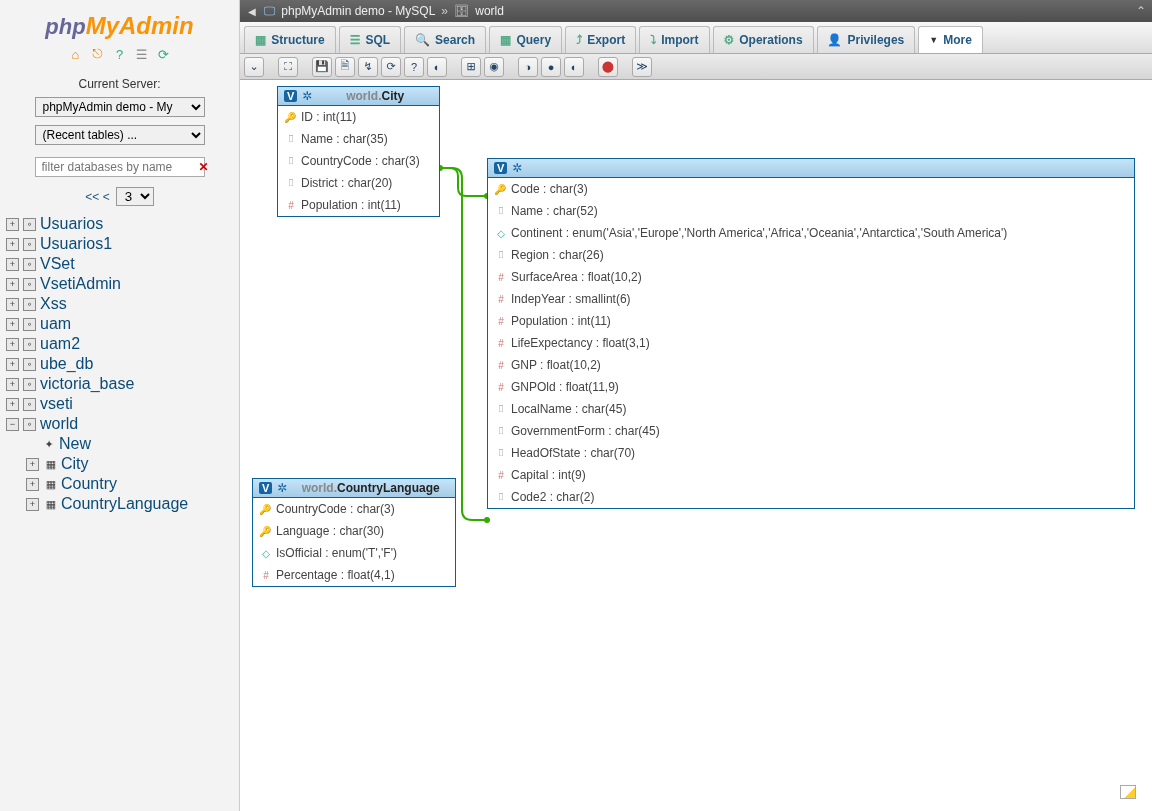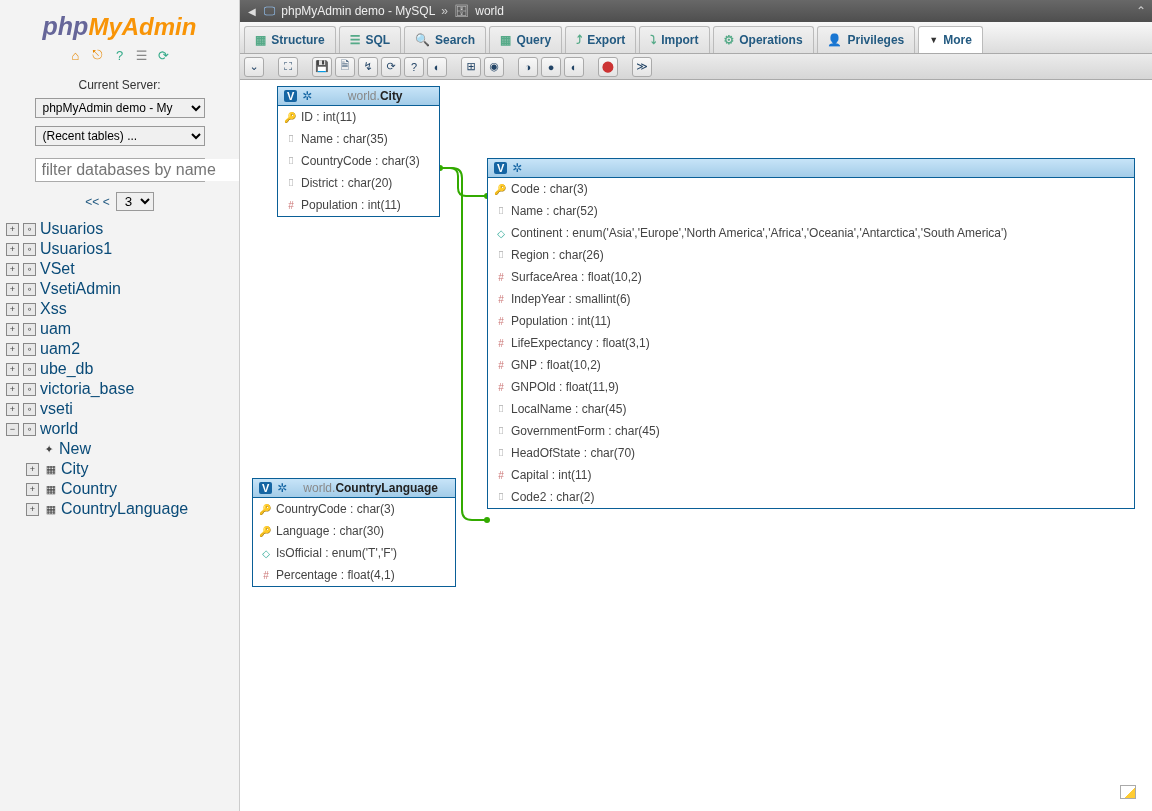--- a/index.html
+++ b/index.html
@@ -2,30 +2,30 @@
 <html><head>
 <meta charset="utf-8">
 <style>
 * { box-sizing: border-box; margin: 0; padding: 0; }
 body { font-family: sans-serif; font-size: 12px; color: #444; background: #fff; width: 1152px; height: 811px; overflow: hidden; }
 .app { display: flex; height: 100%; }
 
 
 .sidebar { width: 240px; background: #f3f3f3; border-right: 1px solid #ccc; padding: 8px 0; display: flex; flex-direction: column; align-items: center; overflow-y: auto; }
 .logo { margin: 4px 0 6px; }
-.logo .php { color: #666699; font-weight: bold; font-size: 25px; font-style: italic; }
+.logo .php { color: #666699; font-weight: bold; font-size: 22px; font-style: italic; }
 .logo .my { color: #f89406; font-weight: bold; font-size: 24px; font-style: italic; }
 .logo .admin { color: #f89406; font-weight: bold; font-size: 24px; font-style: italic; }
 .iconrow { display: flex; gap: 6px; margin-bottom: 4px; }
 .iconrow span { width: 16px; height: 16px; display: inline-flex; align-items: center; justify-content: center; font-size: 13px; cursor: pointer; }
 .server-label { font-size: 12px; color: #333; margin-bottom: 4px; margin-top: 11px; }
 .selbox { width: 170px; margin: 2px 0 6px; }
 .selbox select { width: 100%; border: 1px solid #999; background: #f0f0f0; font-size: 12px; padding: 1px 3px; }
 .filterbox { width: 170px; margin: 6px 0; display: flex; align-items: center; border: 1px solid #aaa; background: #fff; padding: 0 4px; }
-.filterbox input { flex: 1; border: none; outline: none; color: #888; font-size: 16px; padding: 2px; }
+.filterbox input { flex: 1; border: none; outline: none; color: #888; font-size: 12px; padding: 2px; }
 .filterbox .x { color: #c00; font-weight: bold; cursor: pointer; }
 .pager { display: flex; align-items: center; gap: 6px; margin: 4px 0 8px; }
 .pager select { border: 1px solid #999; padding: 0 4px; }
 .tree { width: 100%; padding: 0 6px; }
 .tnode { display: flex; align-items: center; gap: 2px; min-height: 19px; padding: 1px 0; cursor: pointer; }
 .exp { width: 13px; height: 13px; border: 1px solid #888; background: #e8e8e8; display: inline-flex; align-items: center; justify-content: center; font-size: 9px; line-height: 1; margin-right: 2px; }
 .gap { width: 13px; display: inline-block; }
 .tico { width: 16px; height: 14px; display: inline-flex; align-items: center; justify-content: center; font-size: 11px; }
 .tlabel { font-size: 16px; color: #0a4b78; }
 .tree .children { padding-left: 20px; }
@@ -48,21 +48,21 @@
 .tbtn { width: 20px; height: 20px; border: 1px solid #aaa; background: linear-gradient(#f8f8f8,#e4e4e4); border-radius: 3px; display: inline-flex; align-items: center; justify-content: center; font-size: 11px; cursor: pointer; color: #246; }
 .tspace { width: 8px; }
 
 .canvas { flex: 1; position: relative; background: #fff; overflow: auto; }
 
 .entity { position: absolute; border: 1px solid #0a5f97; background: #fff; font-size: 12px; }
 .entity .ehead { background: linear-gradient(#c7e4f8, #a3cce8); border-bottom: 1px solid #0a5f97; display: flex; align-items: center; padding: 2px 6px; gap: 5px; }
 .entity .vbadge { background: #1565a3; color: #fff; font-weight: bold; font-size: 11px; padding: 0 3px; border-radius: 2px; }
 .entity .gear { color: #1565a3; font-size: 12px; cursor: pointer; }
 .entity .etitle { flex: 1; text-align: center; color: #555; }
-.entity .etitle .schema { color: #888; font-weight: normal; }
+.entity .etitle .schema { color: #888; font-weight: bold; }
 .entity .etitle .tname { color: #222; font-weight: bold; }
 .entity .erow { display: flex; align-items: center; gap: 5px; padding: 4px 8px; border-bottom: 0; }
 .entity .colico { width: 10px; font-size: 10px; display: inline-flex; justify-content: center; }
 .colico.key { color: #c9a400; }
 .colico.txt { color: #888; }
 .colico.num { color: #c77; }
 .colico.enum { color: #3a9; }
 
 svg.relations { position: absolute; top: 0; left: 0; pointer-events: none; }
 
@@ -338,21 +338,21 @@
           <div class="erow">
             <span class="colico txt">⌷</span>
             <span>GovernmentForm : char(45)</span>
           </div>
           <div class="erow">
             <span class="colico txt">⌷</span>
             <span>HeadOfState : char(70)</span>
           </div>
           <div class="erow">
             <span class="colico num">#</span>
-            <span>Capital : int(11)</span>
+            <span>Capital : int(9)</span>
           </div>
           <div class="erow">
             <span class="colico txt">⌷</span>
             <span>Code2 : char(2)</span>
           </div>
         </div>
       <div class="entity" id="ent-countrylang" style="left:12px; top:398px; width:204px;">
           <div class="ehead">
             <span class="vbadge">V</span>
             <span class="gear">✲</span>

